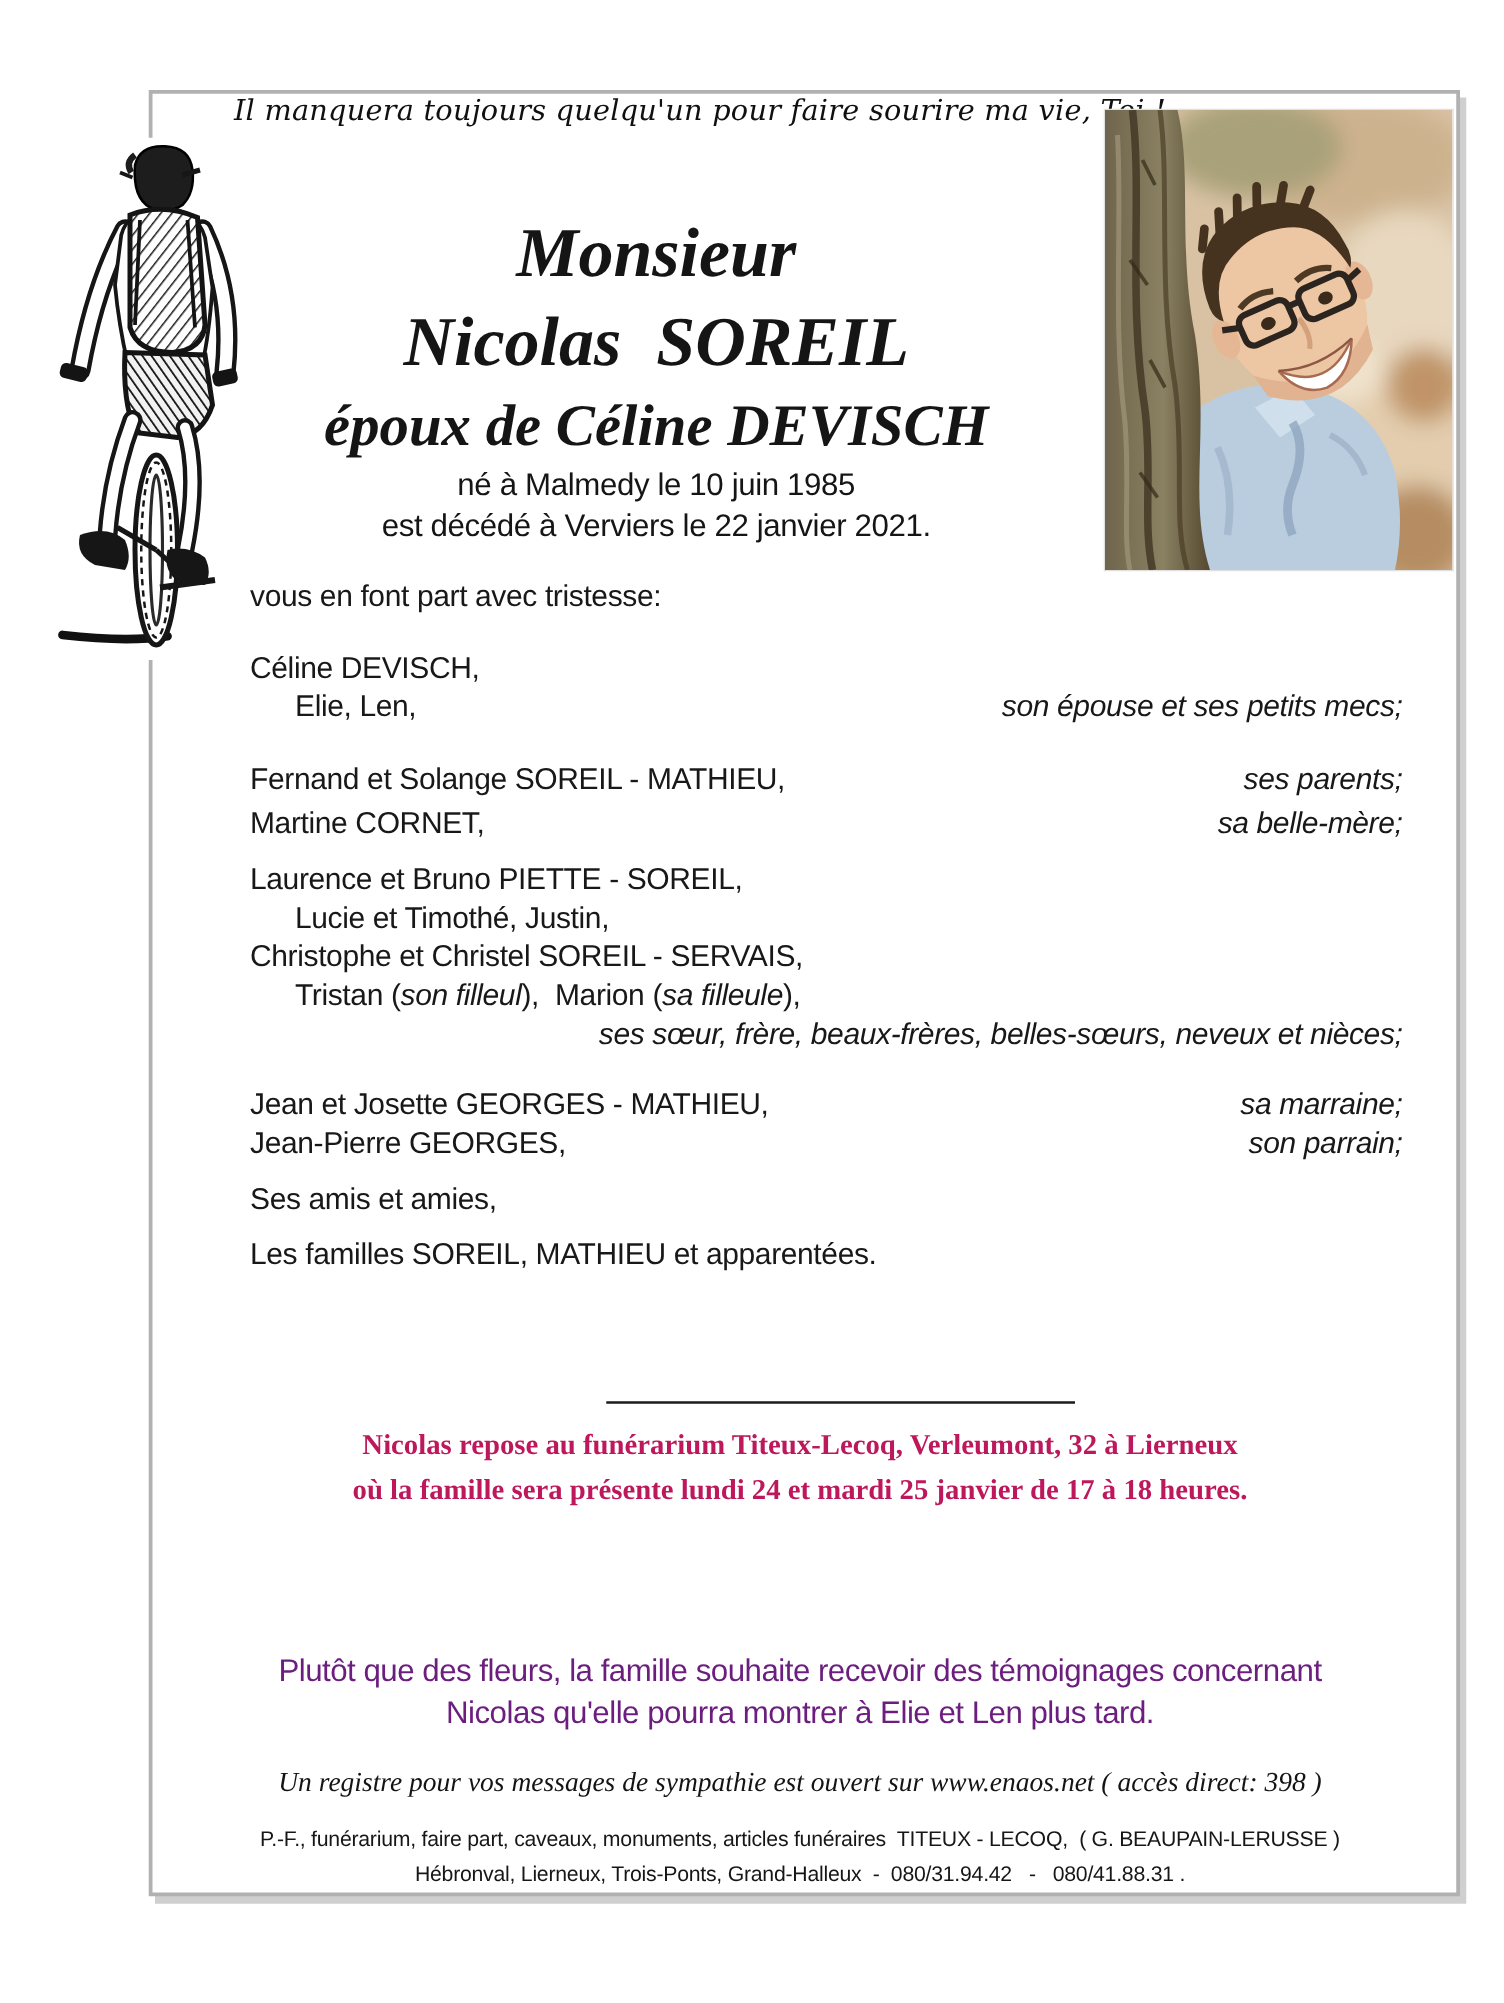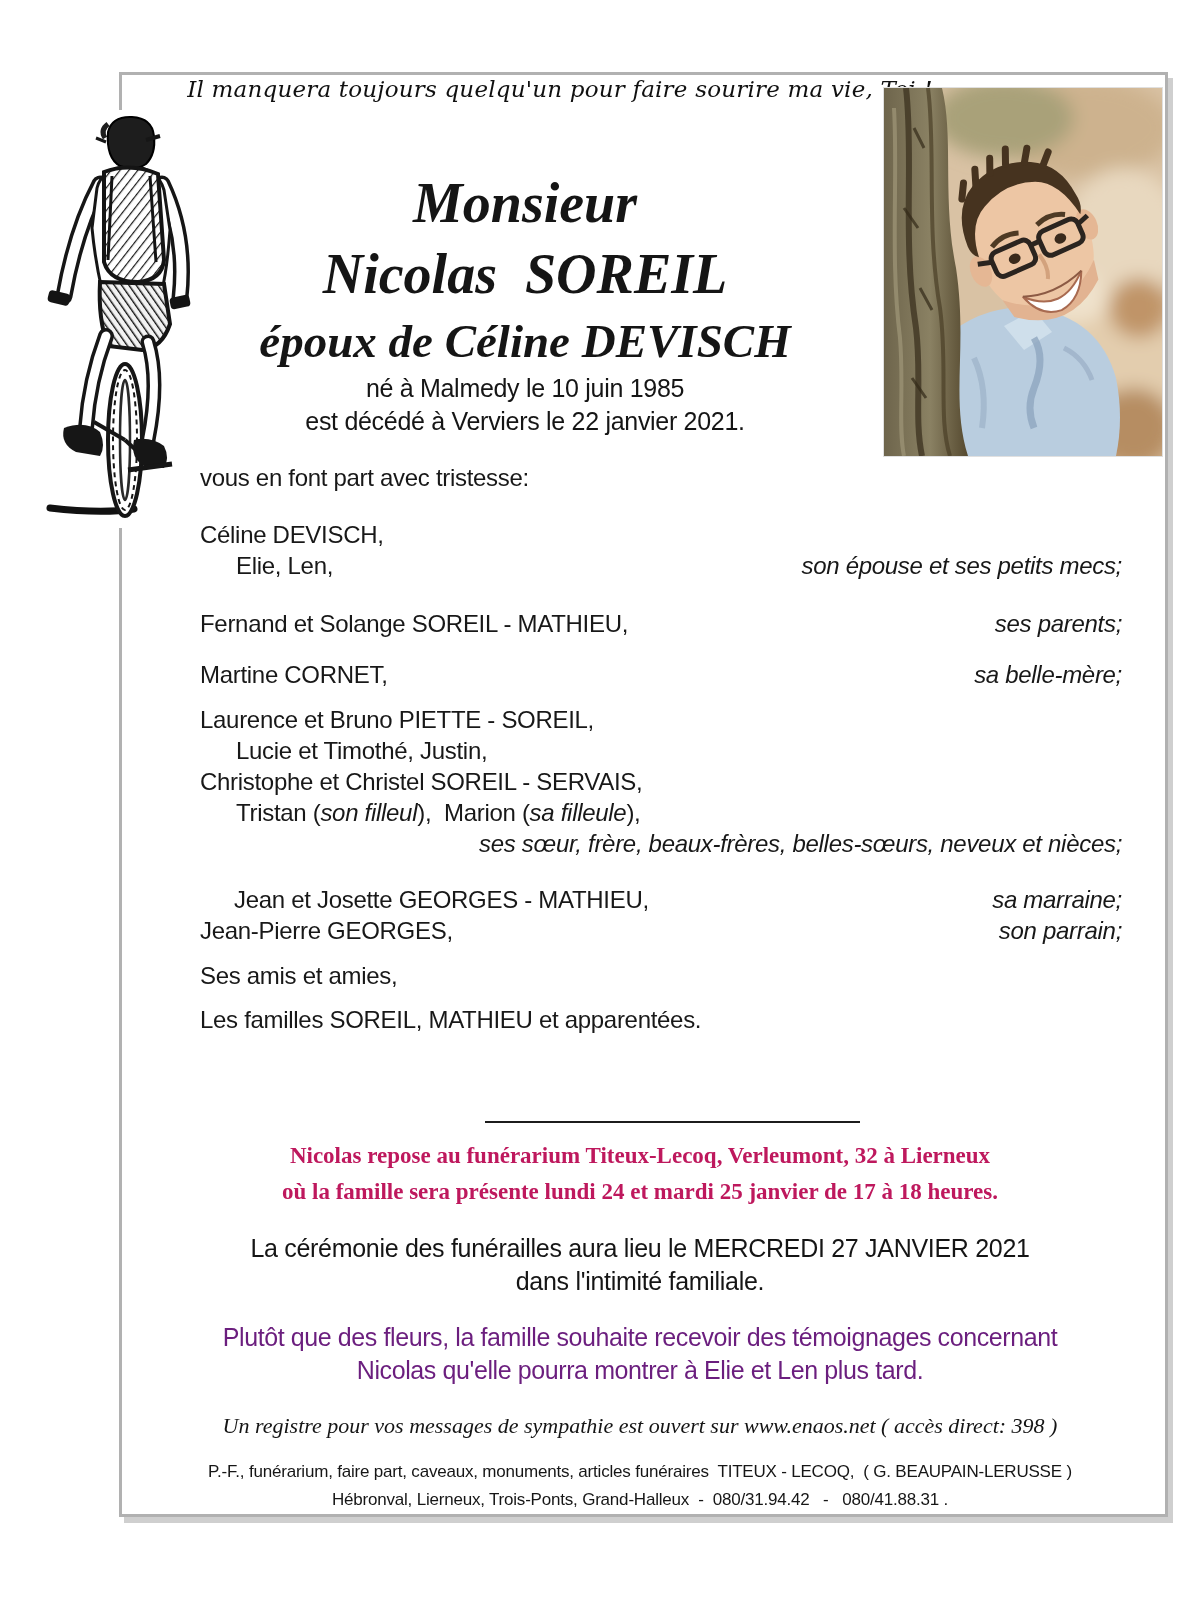--- a/index.html
+++ b/index.html
@@ -198,21 +198,21 @@
           <span class="fam-right"></span>
         </div>
         <div class="fam-row indent">
           <span class="fam-left">Elie, Len,</span>
           <span class="fam-right">son épouse et ses petits mecs;</span>
         </div>
         <div class="fam-row" style="margin-top: 27px;">
           <span class="fam-left">Fernand et Solange SOREIL - MATHIEU,</span>
           <span class="fam-right">ses parents;</span>
         </div>
-        <div class="fam-row" style="margin-top: 20px;">
+        <div class="fam-row" style="margin-top: 4px;">
           <span class="fam-left">Martine CORNET,</span>
           <span class="fam-right">sa belle-mère;</span>
         </div>
         <div class="fam-row" style="margin-top: 14px;">
           <span class="fam-left">Laurence et Bruno PIETTE - SOREIL,</span>
           <span class="fam-right"></span>
         </div>
         <div class="fam-row indent">
           <span class="fam-left">Lucie et Timothé, Justin,</span>
           <span class="fam-right"></span>
@@ -222,21 +222,21 @@
           <span class="fam-right"></span>
         </div>
         <div class="fam-row indent">
           <span class="fam-left"><span>Tristan (</span><span class="it">son filleul</span><span>),&nbsp; Marion (</span><span class="it">sa filleule</span><span>),</span></span>
           <span class="fam-right"></span>
         </div>
         <div class="fam-row">
           <span class="fam-left"></span>
           <span class="fam-right">ses sœur, frère, beaux-frères, belles-sœurs, neveux et nièces;</span>
         </div>
-        <div class="fam-row" style="margin-top: 25px; margin-left: 34px;">
+        <div class="fam-row" style="margin-top: 25px;">
           <span class="fam-left">Jean et Josette GEORGES - MATHIEU,</span>
           <span class="fam-right">sa marraine;</span>
         </div>
         <div class="fam-row">
           <span class="fam-left">Jean-Pierre GEORGES,</span>
           <span class="fam-right">son parrain;</span>
         </div>
         <div class="fam-row" style="margin-top: 14px;">
           <span class="fam-left">Ses amis et amies,</span>
           <span class="fam-right"></span>
@@ -248,24 +248,20 @@
       </div>
   </div>
 
   <div class="divider"></div>
 
   <div class="cblock repose">
     <div>Nicolas repose au funérarium Titeux-Lecoq, Verleumont, 32 à Lierneux</div>
     <div>où la famille sera présente lundi 24 et mardi 25 janvier de 17 à 18 heures.</div>
   </div>
 
-  <div class="cblock ceremony">
-    <div>La cérémonie des funérailles aura lieu le MERCREDI 27 JANVIER 2021</div>
-    <div>dans l'intimité familiale.</div>
-  </div>
 
   <div class="cblock flowers">
     <div>Plutôt que des fleurs, la famille souhaite recevoir des témoignages concernant</div>
     <div>Nicolas qu'elle pourra montrer à Elie et Len plus tard.</div>
   </div>
 
   <div class="cblock register">Un registre pour vos messages de sympathie est ouvert sur www.enaos.net ( accès direct: 398 )</div>
 
   <div class="cblock footer">
     <div>P.-F., funérarium, faire part, caveaux, monuments, articles funéraires&nbsp; TITEUX - LECOQ,&nbsp; ( G. BEAUPAIN-LERUSSE )</div>

